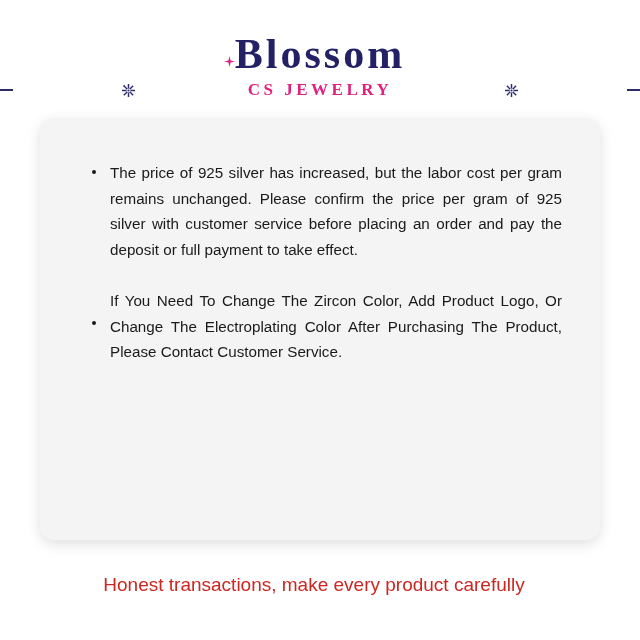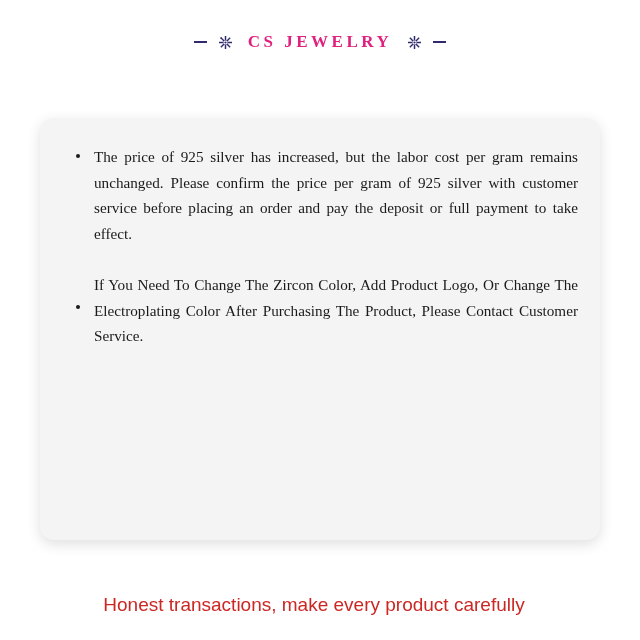--- a/index.html
+++ b/index.html
@@ -39,21 +39,21 @@
     left: -1px;
     top: 26px;
     width: 11px;
     height: 11px;
     pointer-events: none;
   }
   .brand-sub {
     margin-top: 2px;
     display: flex;
     align-items: center;
-    justify-content: center;
+    justify-content: space-between;
     gap: 12px;
     height: 20px;
   }
   .sub-dash {
     width: 13px;
     height: 2px;
     background: #2d2a6e;
     display: inline-block;
   }
   .sub-orn {
@@ -78,24 +78,23 @@
     width: 560px;
     height: 422px;
     box-sizing: border-box;
     background: #f4f4f4;
     border-radius: 14px;
     box-shadow: 0 4px 14px rgba(0,0,0,0.13);
     padding: 26px 22px 20px 22px;
   }
 
   .bullet-list {
-    margin: 0;
+    margin: 16px;
     padding: 0;
     list-style: none;
-    font-family: Liberation Serif, serif;
   }
   .bullet-item {
     position: relative;
     padding-left: 32px;
     margin-bottom: 26px;
     font-size: 15.2px;
     line-height: 25.5px;
     color: #1a1a1a;
     text-align: justify;
     text-justify: inter-word;
@@ -121,33 +120,39 @@
   }
   .highlight-red {
     color: #e8251c;
     font-weight: 600;
   }
 
   
   .footer-slogan {
     position: absolute;
     left: 0;
-    top: 592px;
+    top: 572px;
     width: 628px;
     text-align: center;
     font-size: 19px;
     line-height: 26px;
     color: #cc2722;
     font-weight: 400;
   }
 </style>
 </head>
 <body>
 
 <div class="logo-block">
+  <div class="brand-name">
+    <svg class="brand-sparkle" viewBox="0 0 12 12">
+      <path d="M6 0 L7.2 4.8 L12 6 L7.2 7.2 L6 12 L4.8 7.2 L0 6 L4.8 4.8 Z" fill="#e0217f"></path>
+    </svg>
+    <span>Blossom</span>
+  </div>
   <div class="brand-sub">
     <span class="sub-dash"></span>
     <svg class="sub-orn" viewBox="0 0 14 14">
       <g fill="#2d2a6e">
         <rect x="6.2" y="0" width="1.6" height="14"></rect>
         <rect x="0" y="6.2" width="14" height="1.6"></rect>
         <rect x="1.4" y="1.4" width="1.6" height="1.6" transform="rotate(45 2.2 2.2)"></rect>
         <path d="M2 2 L12 12 M12 2 L2 12" stroke="#2d2a6e" stroke-width="1.5"></path>
         <circle cx="7" cy="7" r="2.1" fill="#ffffff"></circle>
         <circle cx="7" cy="7" r="1.2" fill="#2d2a6e"></circle>

